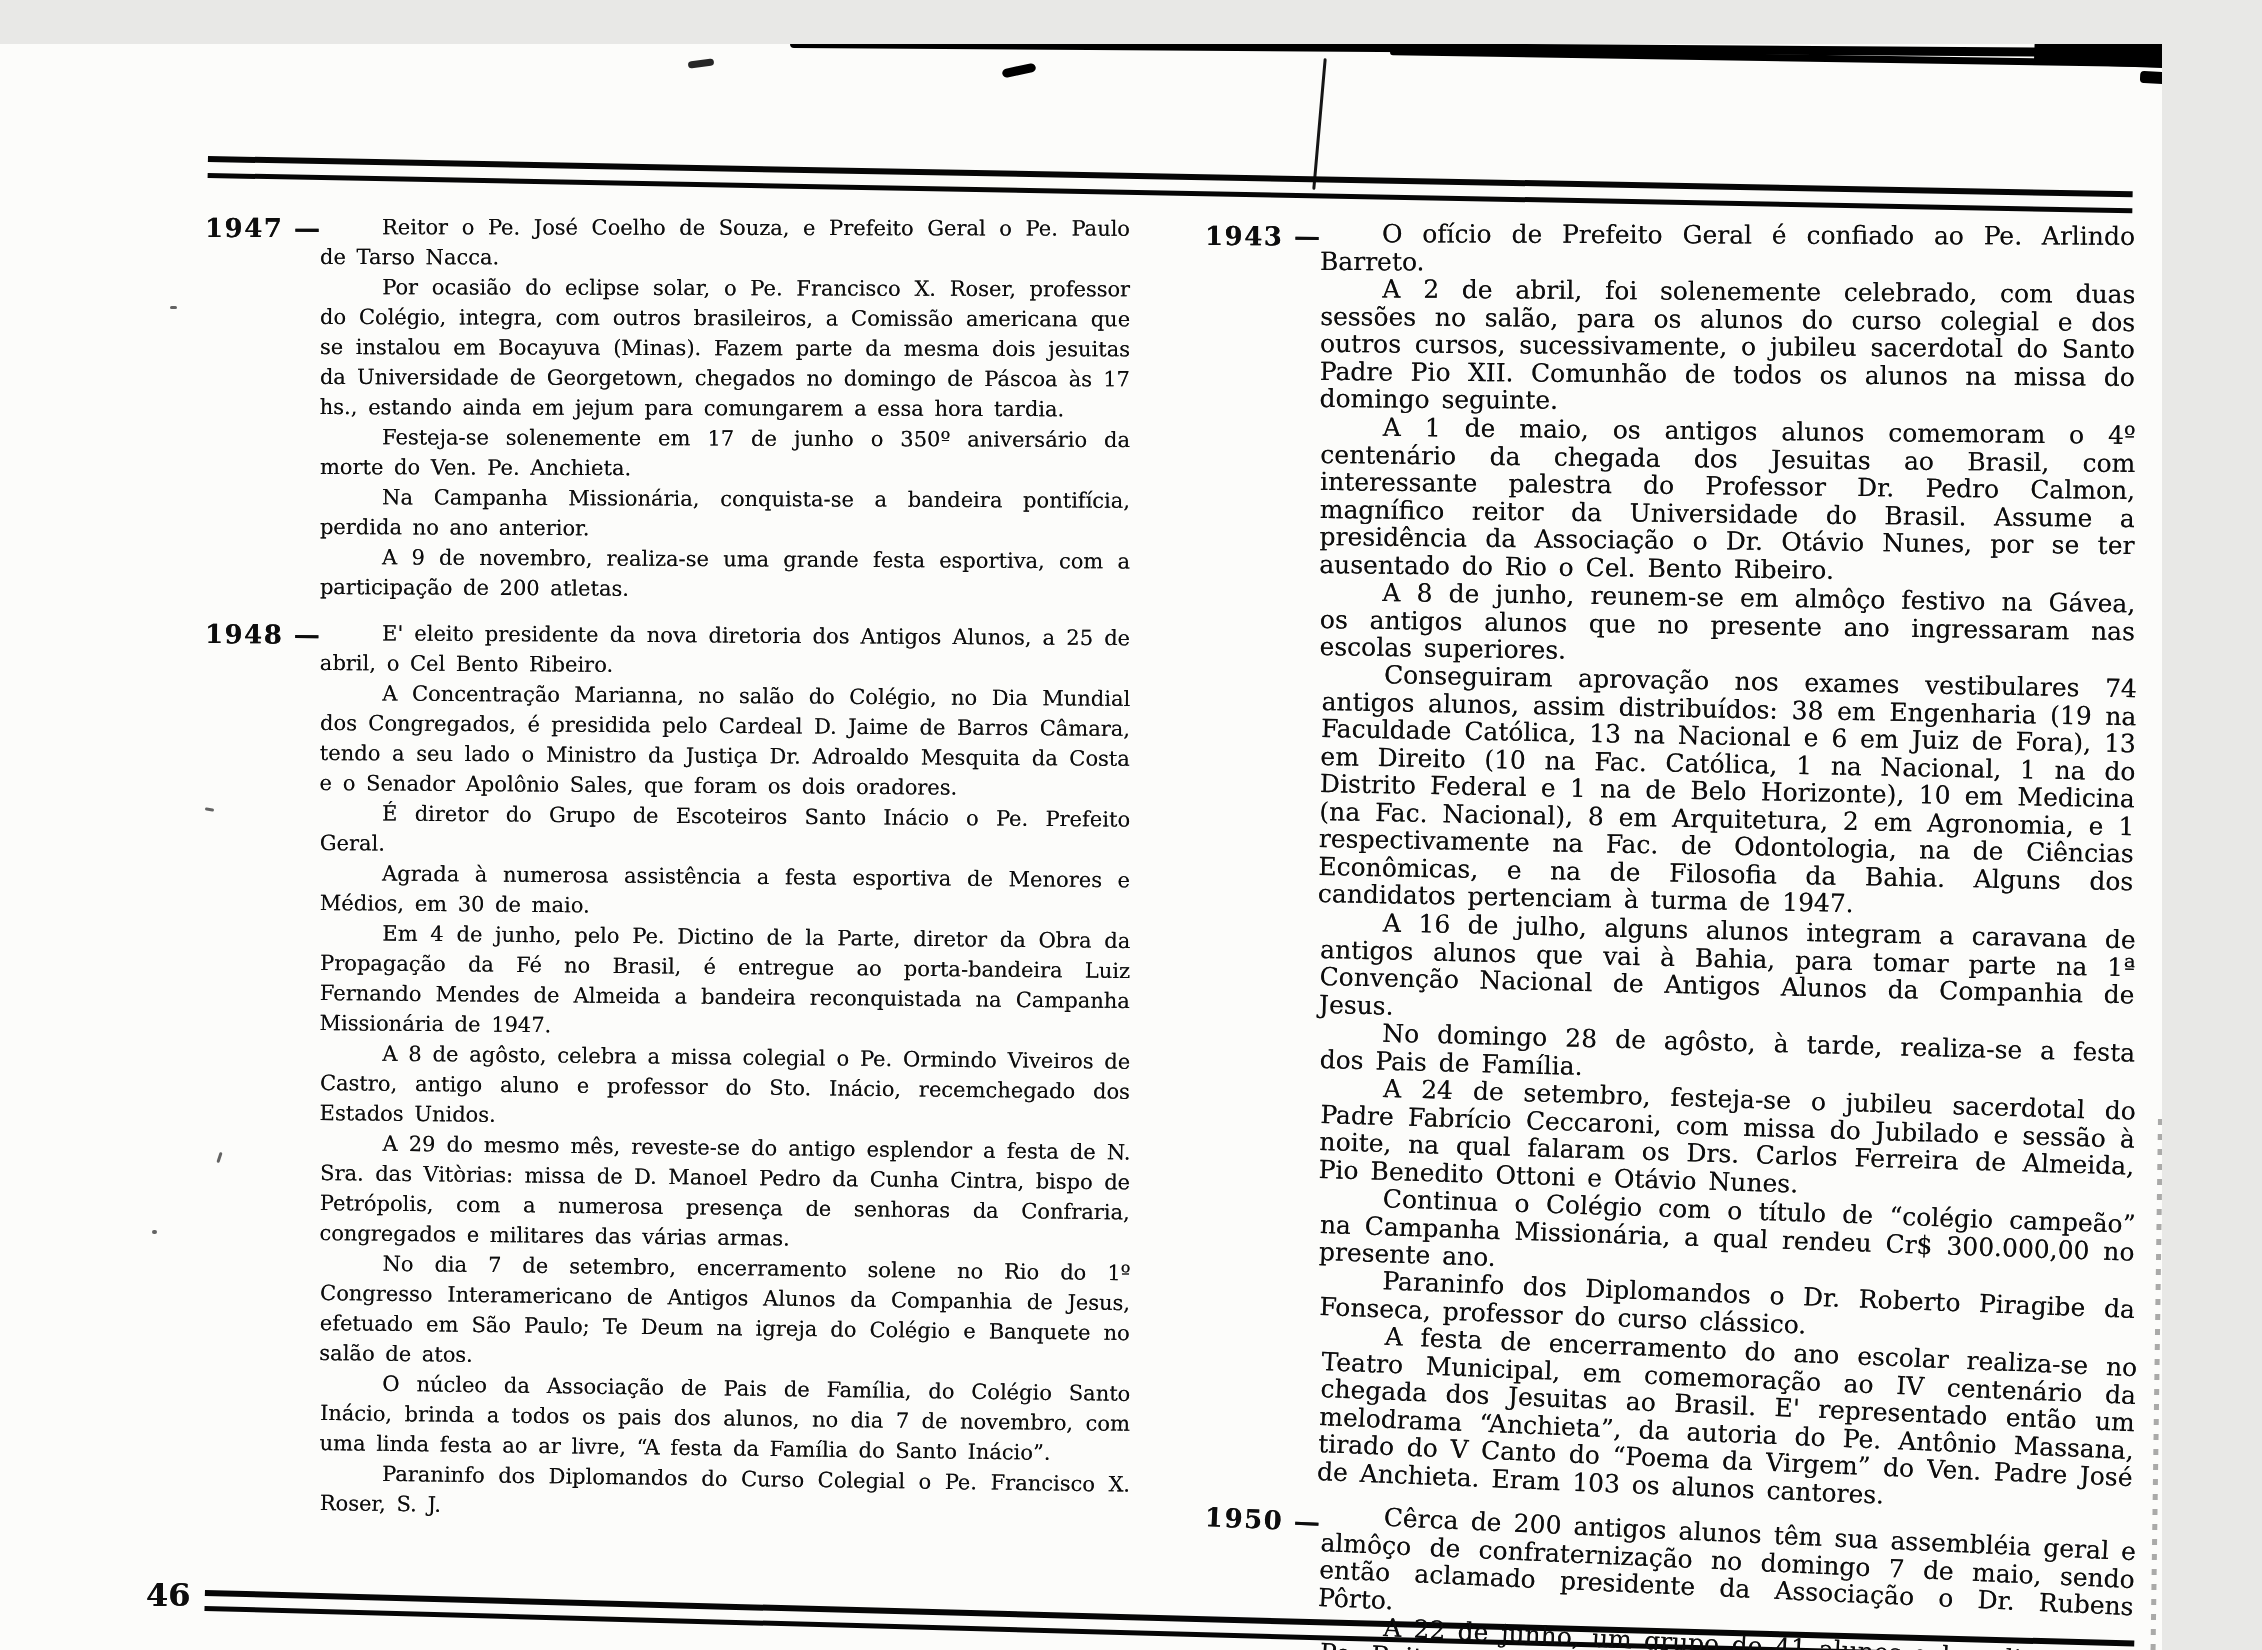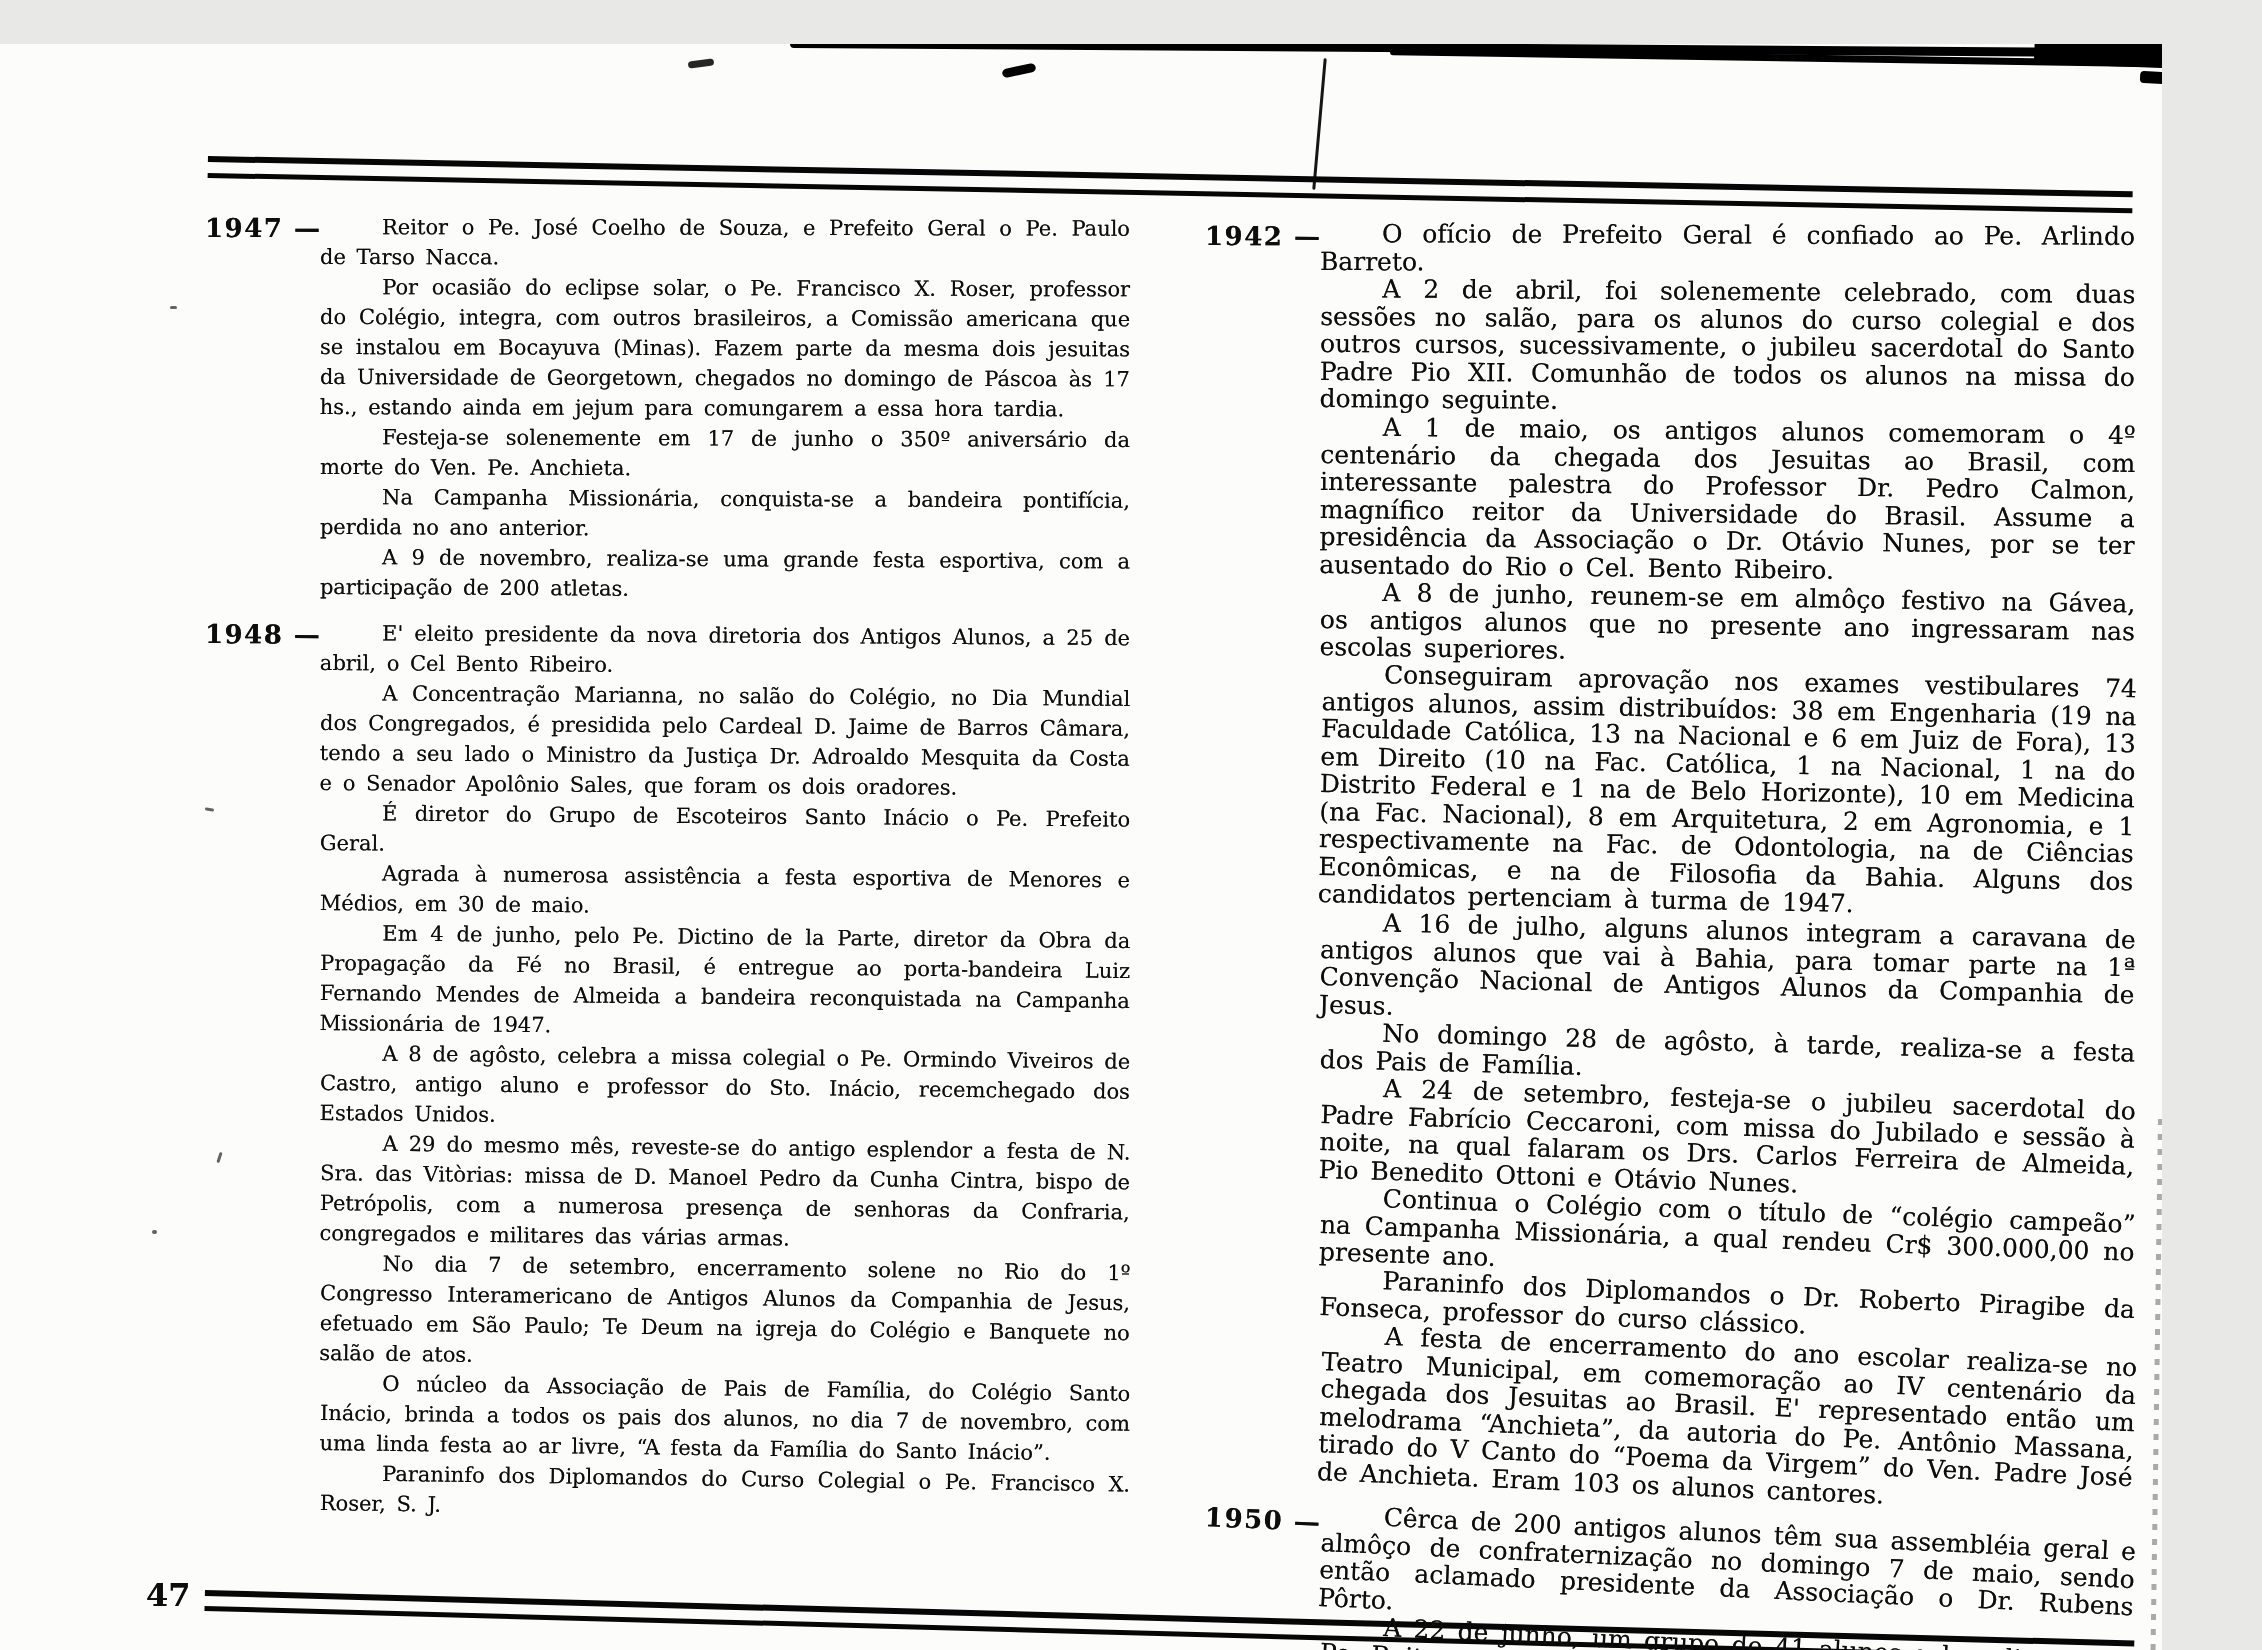--- a/index.html
+++ b/index.html
@@ -108,21 +108,21 @@
           <p class="para" style="transform: rotate(0.62deg);">A 8 de agôsto, celebra a missa colegial o Pe. Ormindo Viveiros de Castro, antigo aluno e professor do Sto. Inácio, recemchegado dos Estados Unidos.</p>
           <p class="para" style="transform: rotate(0.67deg);">A 29 do mesmo mês, reveste-se do antigo esplendor a festa de N. Sra. das Vitòrias: missa de D. Manoel Pedro da Cunha Cintra, bispo de Petrópolis, com a numerosa presença de senhoras da Confraria, congregados e militares das várias armas.</p>
           <p class="para" style="transform: rotate(0.72deg);">No dia 7 de setembro, encerramento solene no Rio do 1º Congresso Interamericano de Antigos Alunos da Companhia de Jesus, efetuado em São Paulo; Te Deum na igreja do Colégio e Banquete no salão de atos.</p>
           <p class="para" style="transform: rotate(0.77deg);">O núcleo da Associação de Pais de Família, do Colégio Santo Inácio, brinda a todos os pais dos alunos, no dia 7 de novembro, com uma linda festa ao ar livre, “A festa da Família do Santo Inácio”.</p>
           <p class="para" style="transform: rotate(0.82deg);">Paraninfo dos Diplomandos do Curso Colegial o Pe. Francisco X. Roser, S. J.</p>
         </div>
       </div>
     </div>
   <div class="col col-right">
       <div class="entry">
-        <div class="year" style="transform: rotate(0.2deg);">1942 —</div>
+        <div class="year" style="transform: rotate(0.2deg);">1943 —</div>
         <div class="body">
           <p class="para" style="transform: rotate(0.2deg);">O ofício de Prefeito Geral é confiado ao Pe. Arlindo Barreto.</p>
           <p class="para" style="transform: rotate(0.42deg);">A 2 de abril, foi solenemente celebrado, com duas sessões no salão, para os alunos do curso colegial e dos outros cursos, sucessivamente, o jubileu sacerdotal do Santo Padre Pio XII. Comunhão de todos os alunos na missa do domingo seguinte.</p>
           <p class="para" style="transform: rotate(0.64deg);">A 1 de maio, os antigos alunos comemoram o 4º centenário da chegada dos Jesuitas ao Brasil, com interessante palestra do Professor Dr. Pedro Calmon, magnífico reitor da Universidade do Brasil. Assume a presidência da Associação o Dr. Otávio Nunes, por se ter ausentado do Rio o Cel. Bento Ribeiro.</p>
           <p class="para" style="transform: rotate(0.86deg);">A 8 de junho, reunem-se em almôço festivo na Gávea, os antigos alunos que no presente ano ingressaram nas escolas superiores.</p>
           <p class="para" style="transform: rotate(1.08deg);">Conseguiram aprovação nos exames vestibulares 74 antigos alunos, assim distribuídos: 38 em Engenharia (19 na Faculdade Católica, 13 na Nacional e 6 em Juiz de Fora), 13 em Direito (10 na Fac. Católica, 1 na Nacional, 1 na do Distrito Federal e 1 na de Belo Horizonte), 10 em Medicina (na Fac. Nacional), 8 em Arquitetura, 2 em Agronomia, e 1 respectivamente na Fac. de Odontologia, na de Ciências Econômicas, e na de Filosofia da Bahia. Alguns dos candidatos pertenciam à turma de 1947.</p>
           <p class="para" style="transform: rotate(1.3deg);">A 16 de julho, alguns alunos integram a caravana de antigos alunos que vai à Bahia, para tomar parte na 1ª Convenção Nacional de Antigos Alunos da Companhia de Jesus.</p>
           <p class="para" style="transform: rotate(1.52deg);">No domingo 28 de agôsto, à tarde, realiza-se a festa dos Pais de Família.</p>
           <p class="para" style="transform: rotate(1.74deg);">A 24 de setembro, festeja-se o jubileu sacerdotal do Padre Fabrício Ceccaroni, com missa do Jubilado e sessão à noite, na qual falaram os Drs. Carlos Ferreira de Almeida, Pio Benedito Ottoni e Otávio Nunes.</p>
           <p class="para" style="transform: rotate(1.96deg);">Continua o Colégio com o título de “colégio campeão” na Campanha Missionária, a qual rendeu Cr$ 300.000,00 no presente ano.</p>
@@ -132,14 +132,14 @@
       </div>
       <div class="entry">
         <div class="year" style="transform: rotate(2.62deg);">1950 —</div>
         <div class="body">
           <p class="para" style="transform: rotate(2.62deg);">Cêrca de 200 antigos alunos têm sua assembléia geral e almôço de confraternização no domingo 7 de maio, sendo então aclamado presidente da Associação o Dr. Rubens Pôrto.</p>
           <p class="para" style="transform: rotate(2.84deg);">A 22 de junho, um grupo de 41 alunos sob a direção do Pe. Reitor e o Pe. Murilo Moutinho, parte para a Europa em peregrinação do Ano Santo, tendo regressado a 4 de agôsto.</p>
         </div>
       </div>
     </div>
 
-  <div class="page-number">47</div>
+  <div class="page-number">46</div>
 </div>
 
 </body></html>

